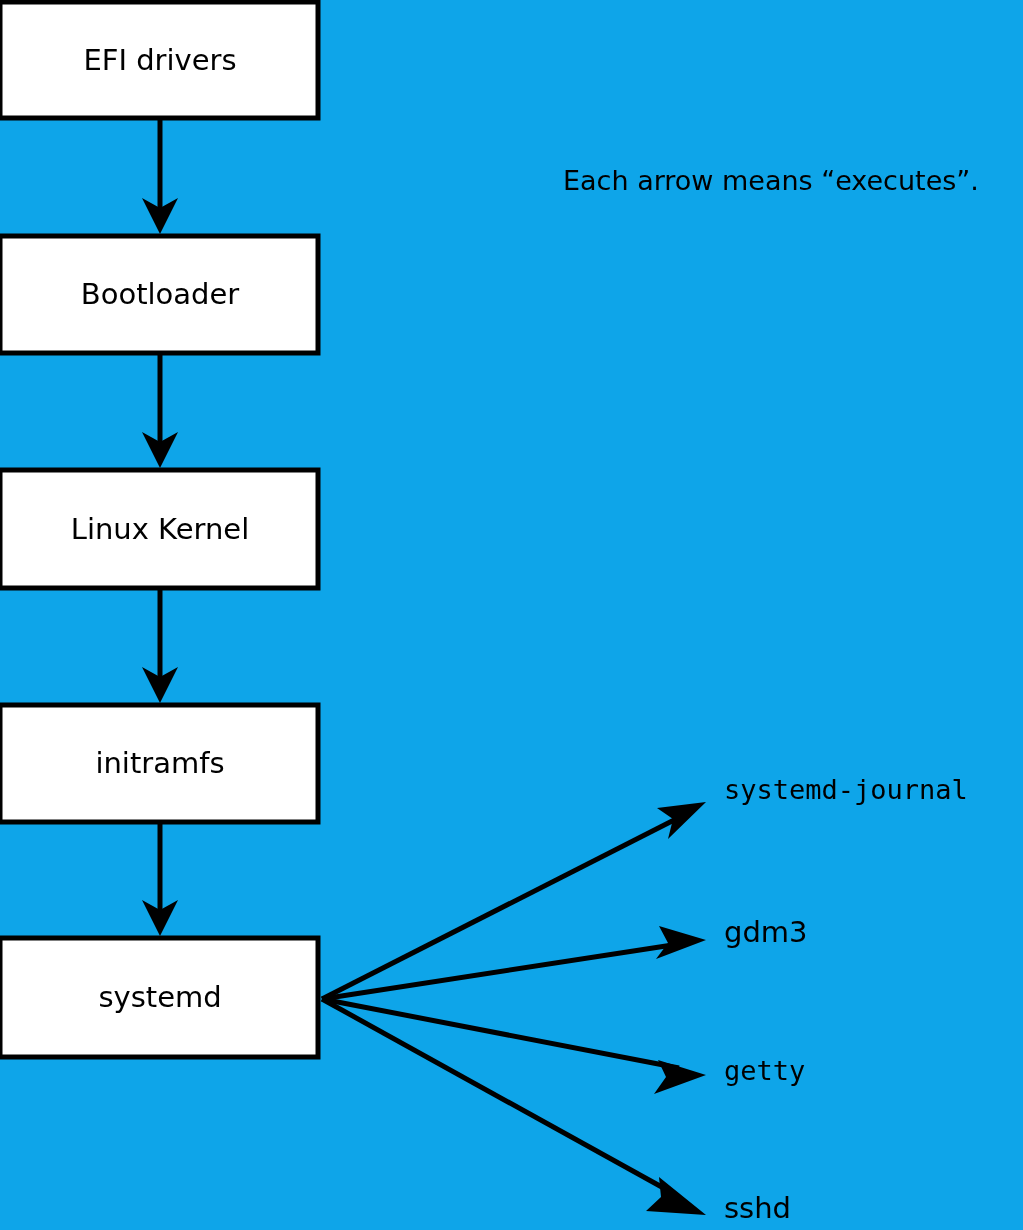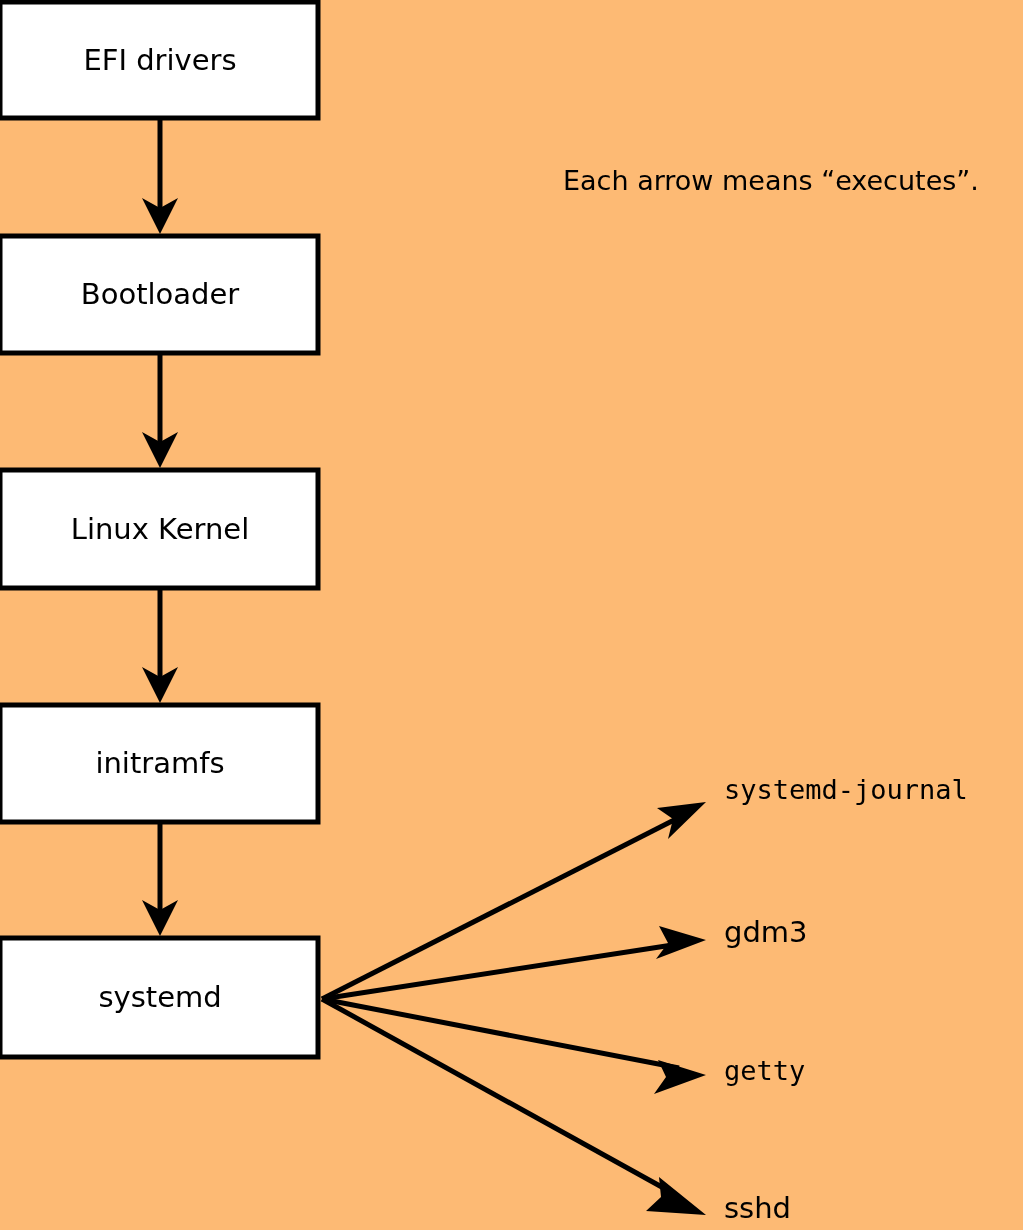--- a/index.html
+++ b/index.html
@@ -9,21 +9,21 @@
     background: #ffffff;
   }
   body {
     font-family: "DejaVu Sans", "Liberation Sans", sans-serif;
     color: #000000;
   }
   #canvas {
     position: relative;
     width: 1023px;
     height: 1230px;
-    background: #fdba74;
+    background: #0ea5e9;
     overflow: hidden;
   }
   #diagram-svg {
     position: absolute;
     left: 0;
     top: 0;
     width: 1023px;
     height: 1230px;
   }
   .box-label {

